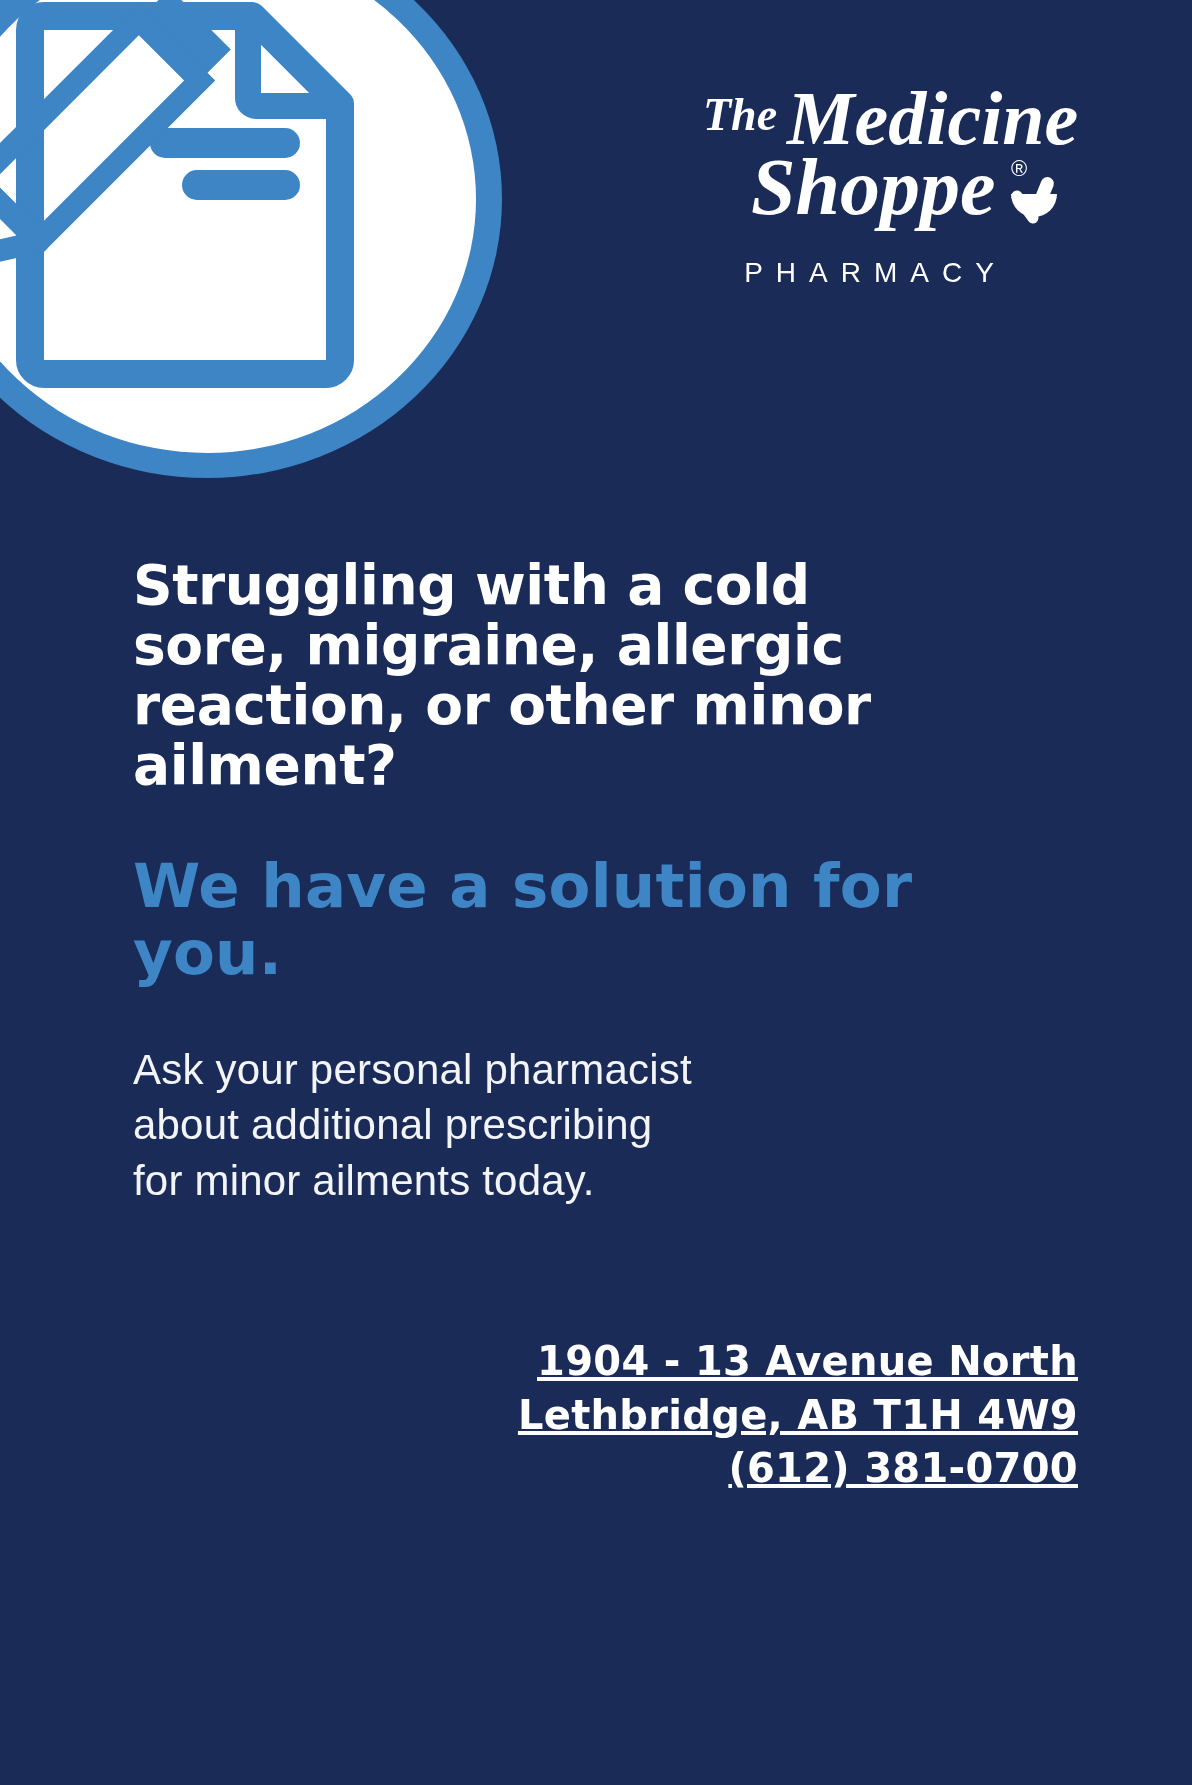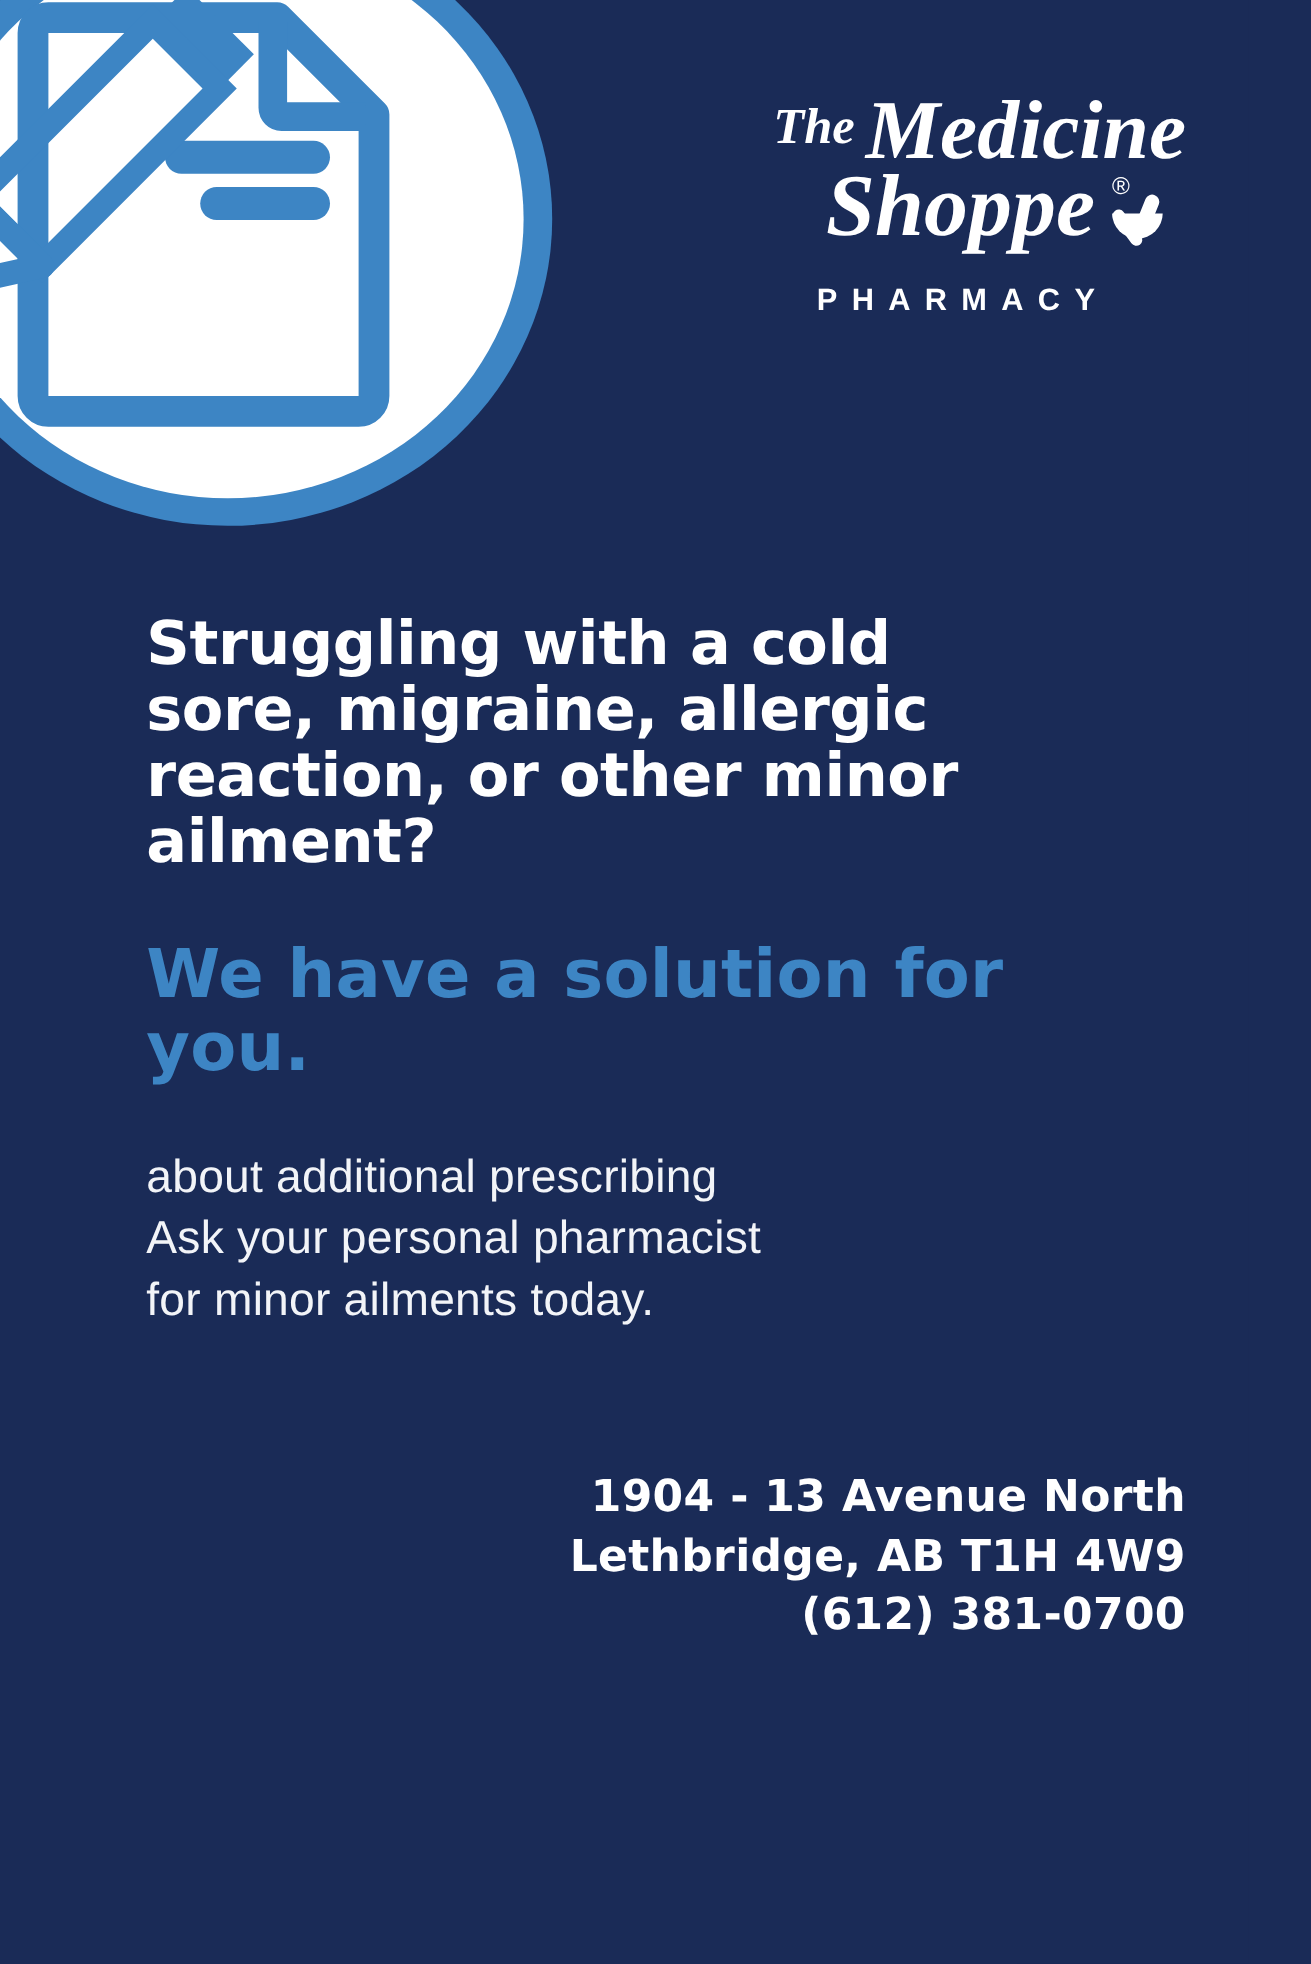--- a/index.html
+++ b/index.html
@@ -58,21 +58,21 @@
     top: 78px;
     width: 420px;
     text-align: center;
   }
   .logo-mark { display:block; width:100%; height:auto; }
   .logo-pharmacy {
     display: block;
     margin-top: 6px;
     color: #ffffff;
     font-family: "Liberation Sans", sans-serif;
-    font-weight: bold;
+    font-weight: normal;
     font-size: 28px;
     letter-spacing: 13px;
     text-indent: 13px;
     line-height: 1;
   }
 
   
   .content {
     position: absolute;
     left: 133px;
@@ -117,21 +117,21 @@
     right: 57px;
     bottom: 290px;
     text-align: right;
     color: #ffffff;
     font-family: "DejaVu Sans", sans-serif;
     font-weight: bold;
     font-size: 40px;
     line-height: 1.33;
     letter-spacing: 0.3px;
   }
-  .address .line { display:block; white-space: nowrap; }
+  .address .line { display:block; white-space: nowrap; text-decoration: underline; }
 </style>
 </head>
 <body>
 
 <div class="poster">
 
   <div class="badge">
     <div class="badge-ring"></div>
     <div class="badge-inner"></div>
     <svg class="badge-icon" viewBox="0 0 420 420">
@@ -171,22 +171,22 @@
 
     <h1 class="headline">
       <span class="line">Struggling with a cold sore,</span>
       <span class="line">migraine, allergic reaction,</span>
       <span class="line">or other minor ailment?</span>
     </h1>
 
     <h2 class="subhead">We have a solution for you.</h2>
 
     <p class="body-copy">
+      <span class="line">Ask your personal pharmacist</span>
       <span class="line">about additional prescribing</span>
-      <span class="line">Ask your personal pharmacist</span>
       <span class="line">for minor ailments today.</span>
     </p>
 
   </div>
 
   <div class="address">
     <span class="line">1904 - 13 Avenue North</span>
     <span class="line">Lethbridge, AB T1H 4W9</span>
     <span class="line">(612) 381-0700</span>
   </div>

